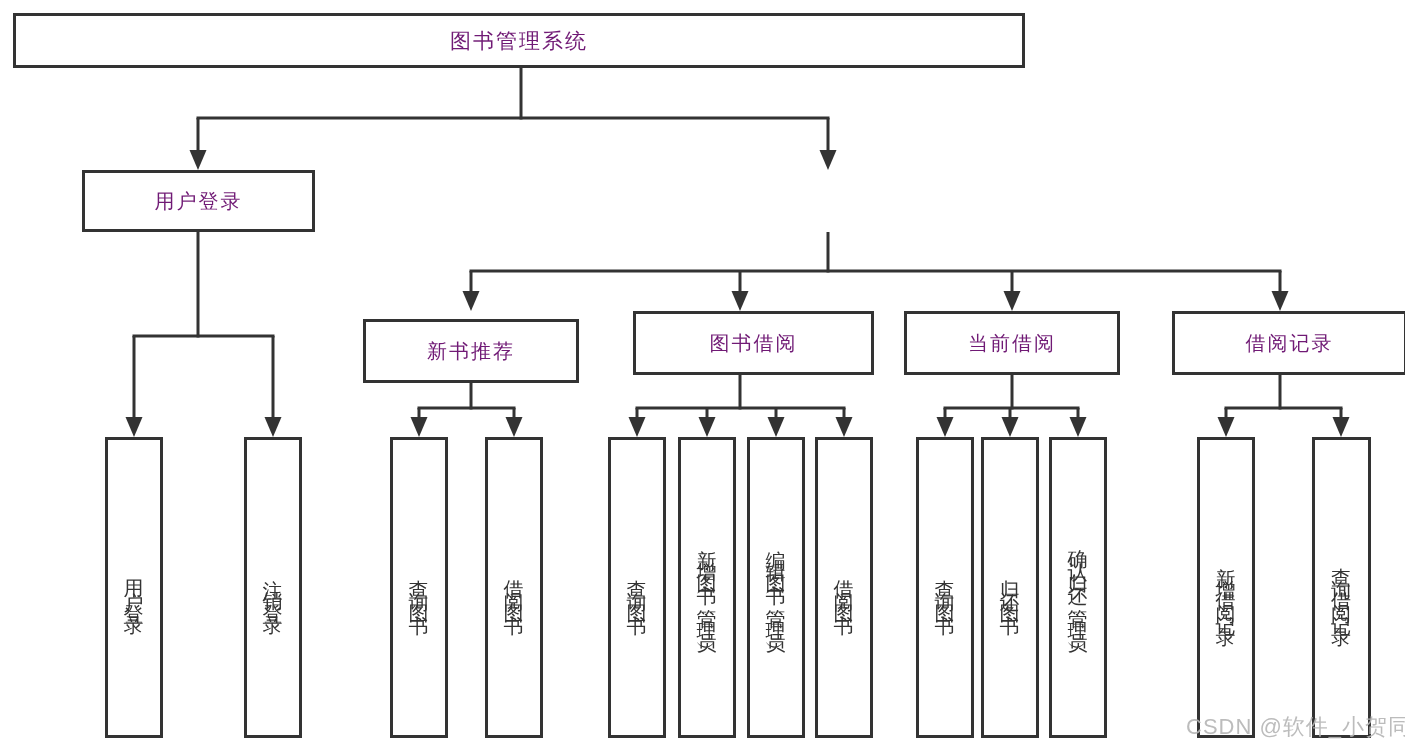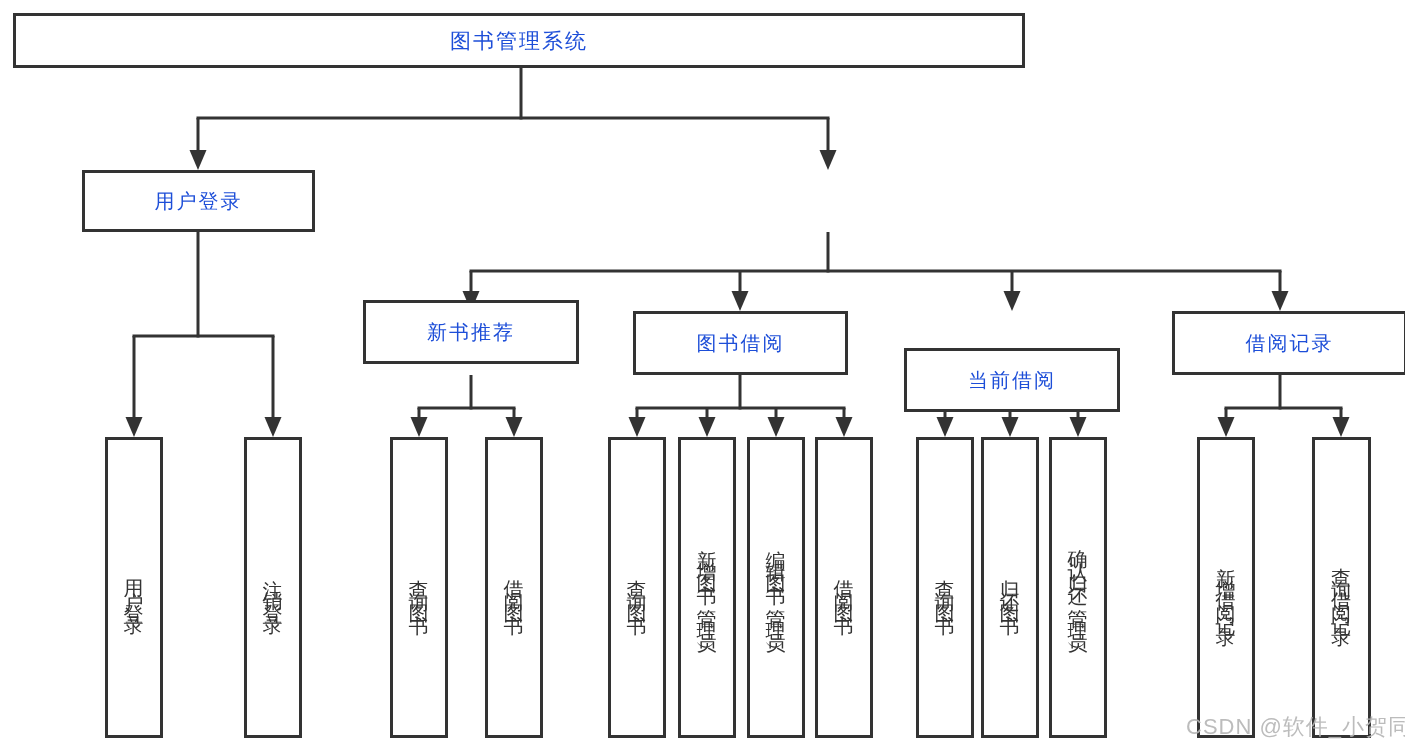--- a/index.html
+++ b/index.html
@@ -27,21 +27,21 @@
     border: 3px solid #333333;
     display: flex;
     align-items: center;
     justify-content: center;
     color: #333333;
   }
 
   .node.h span {
     font-size: 20px;
     letter-spacing: 2px;
-    color: #1d4ed8;
+    color: #701a75;
     white-space: nowrap;
   }
 
   .node.root span { font-size: 21px; }
 
   .node.v span {
     writing-mode: vertical-rl;
     text-orientation: mixed;
     font-size: 20px;
     letter-spacing: 12px;
@@ -122,27 +122,27 @@
     </svg>
 
   <div class="node h root" style="left:13px; top:13px; width:1012px; height:55px;">
     <span>图书管理系统</span>
   </div>
 
   <div class="node h" style="left:82px; top:170px; width:233px; height:62px;">
     <span>用户登录</span>
   </div>
 
-  <div class="node h" style="left:363px; top:300px; width:216px; height:64px;">
+  <div class="node h" style="left:363px; top:319px; width:216px; height:64px;">
     <span>新书推荐</span>
   </div>
-  <div class="node h" style="left:633px; top:311px; width:215px; height:64px;">
+  <div class="node h" style="left:633px; top:311px; width:241px; height:64px;">
     <span>图书借阅</span>
   </div>
-  <div class="node h" style="left:904px; top:311px; width:216px; height:64px;margin-top:37px;">
+  <div class="node h" style="left:904px; top:311px; width:216px; height:64px;">
     <span>当前借阅</span>
   </div>
   <div class="node h" style="left:1172px; top:311px; width:235px; height:64px;">
     <span>借阅记录</span>
   </div>
 
   <div class="node v" style="left:105px; top:437px; width:58px; height:301px;">
     <span>用户登录</span>
   </div>
   <div class="node v" style="left:244px; top:437px; width:58px; height:301px;">

